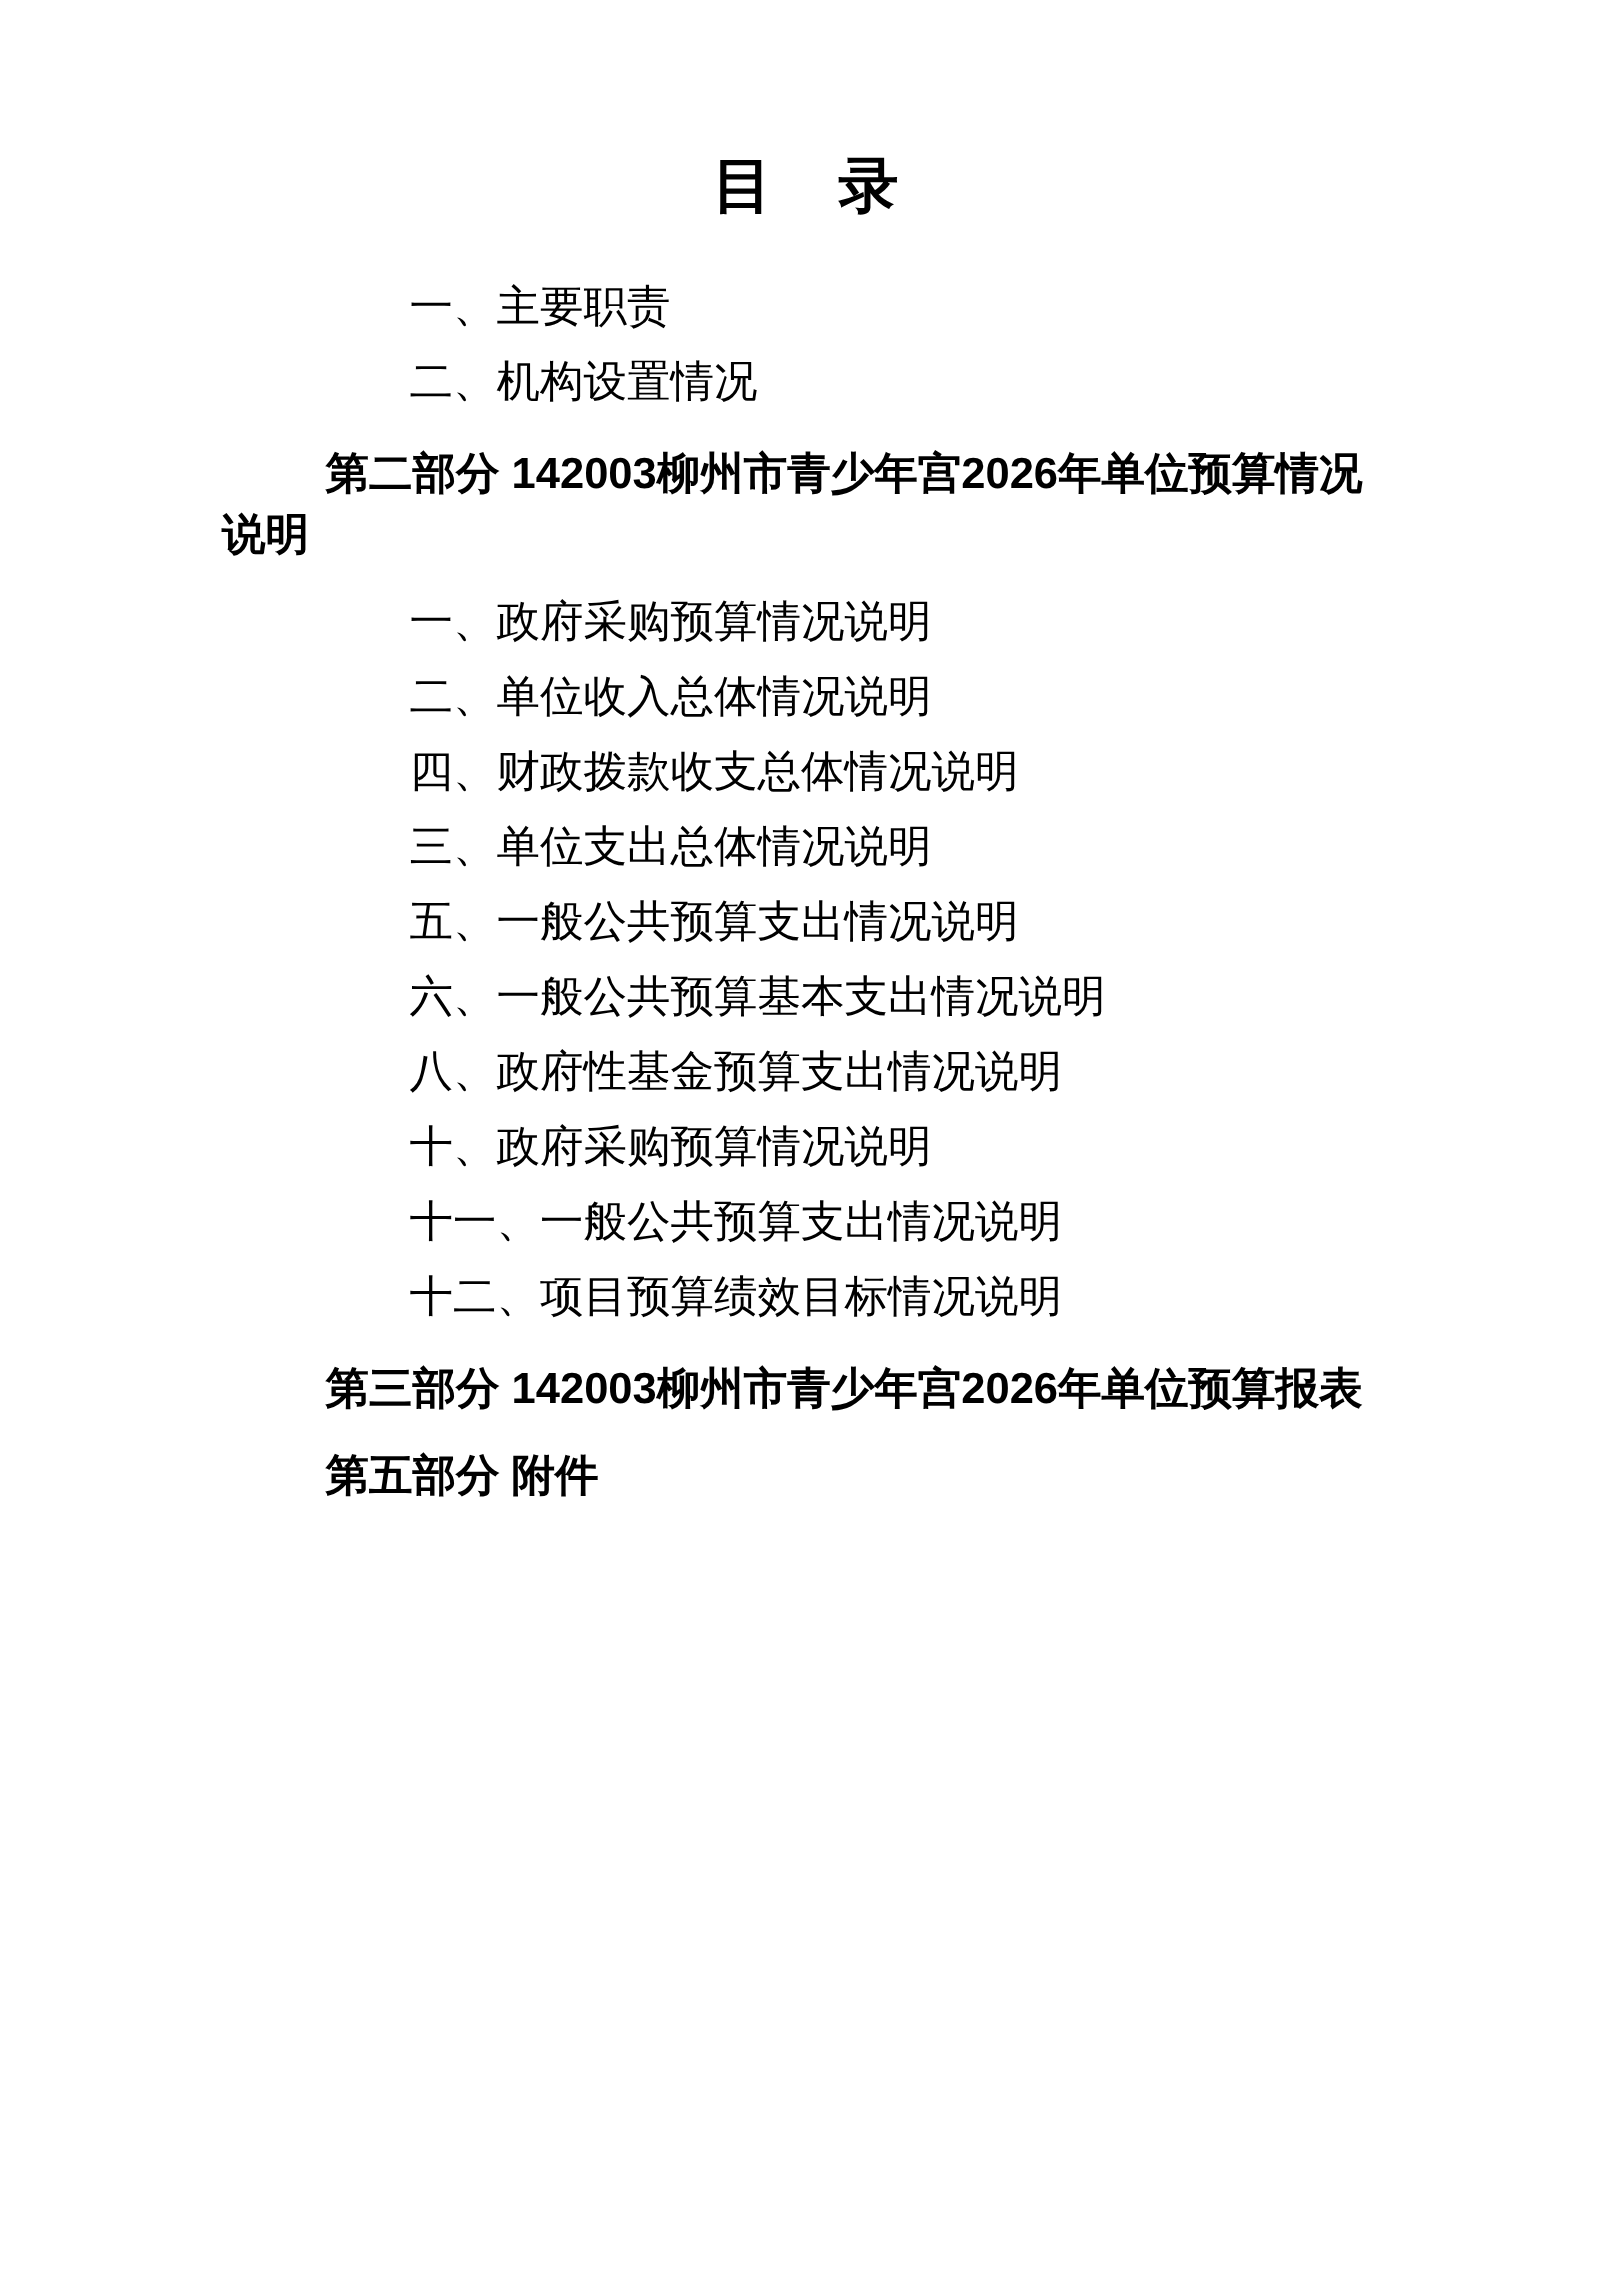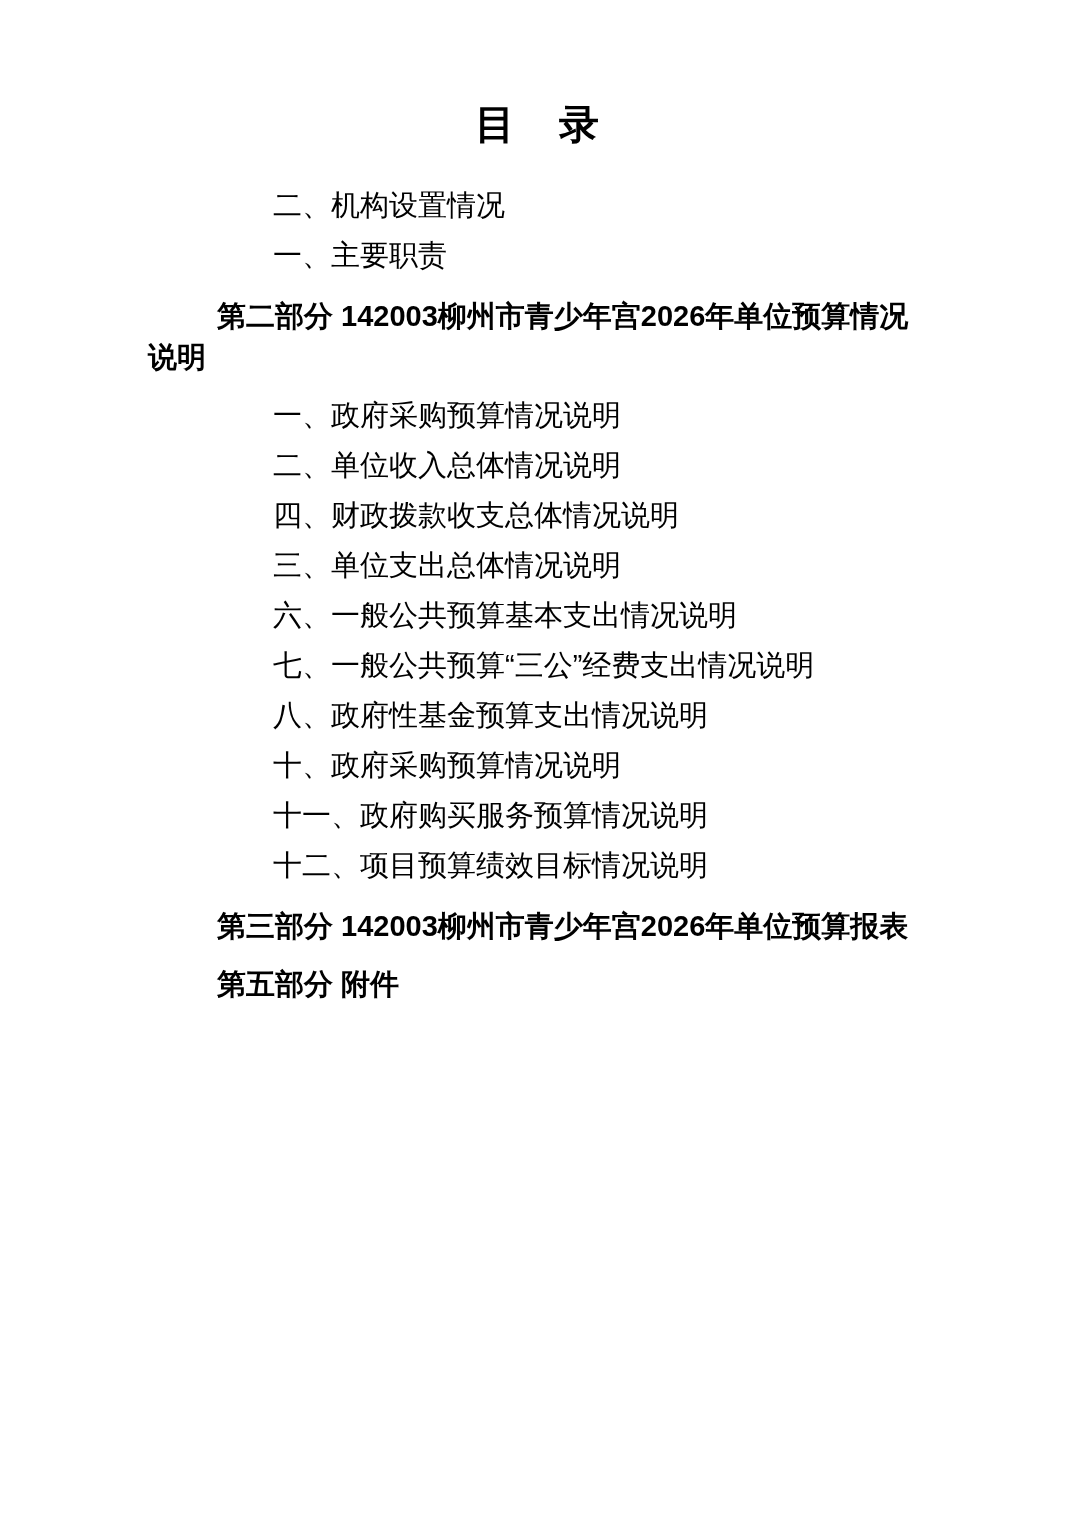--- a/index.html
+++ b/index.html
@@ -41,29 +41,29 @@
     margin: 0;
     word-break: break-all;
   }
 </style>
 </head>
 <body>
 
 <div class="page">
   <h1 class="doc-title">目　录</h1>
   <div class="toc">
+    <p class="toc-item">一、主要职责</p>
     <p class="toc-item">二、机构设置情况</p>
-    <p class="toc-item">一、主要职责</p>
     <p class="toc-part">第二部分 142003柳州市青少年宫2026年单位预算情况说明</p>
     <p class="toc-item">一、政府采购预算情况说明</p>
     <p class="toc-item">二、单位收入总体情况说明</p>
     <p class="toc-item">四、财政拨款收支总体情况说明</p>
     <p class="toc-item">三、单位支出总体情况说明</p>
+    <p class="toc-item">五、一般公共预算支出情况说明</p>
     <p class="toc-item">六、一般公共预算基本支出情况说明</p>
-    <p class="toc-item">七、一般公共预算“三公”经费支出情况说明</p>
     <p class="toc-item">八、政府性基金预算支出情况说明</p>
     <p class="toc-item">十、政府采购预算情况说明</p>
-    <p class="toc-item">十一、政府购买服务预算情况说明</p>
+    <p class="toc-item">十一、一般公共预算支出情况说明</p>
     <p class="toc-item">十二、项目预算绩效目标情况说明</p>
     <p class="toc-part">第三部分 142003柳州市青少年宫2026年单位预算报表</p>
     <p class="toc-part">第五部分 附件</p>
   </div>
 </div>
 
 </body></html>

